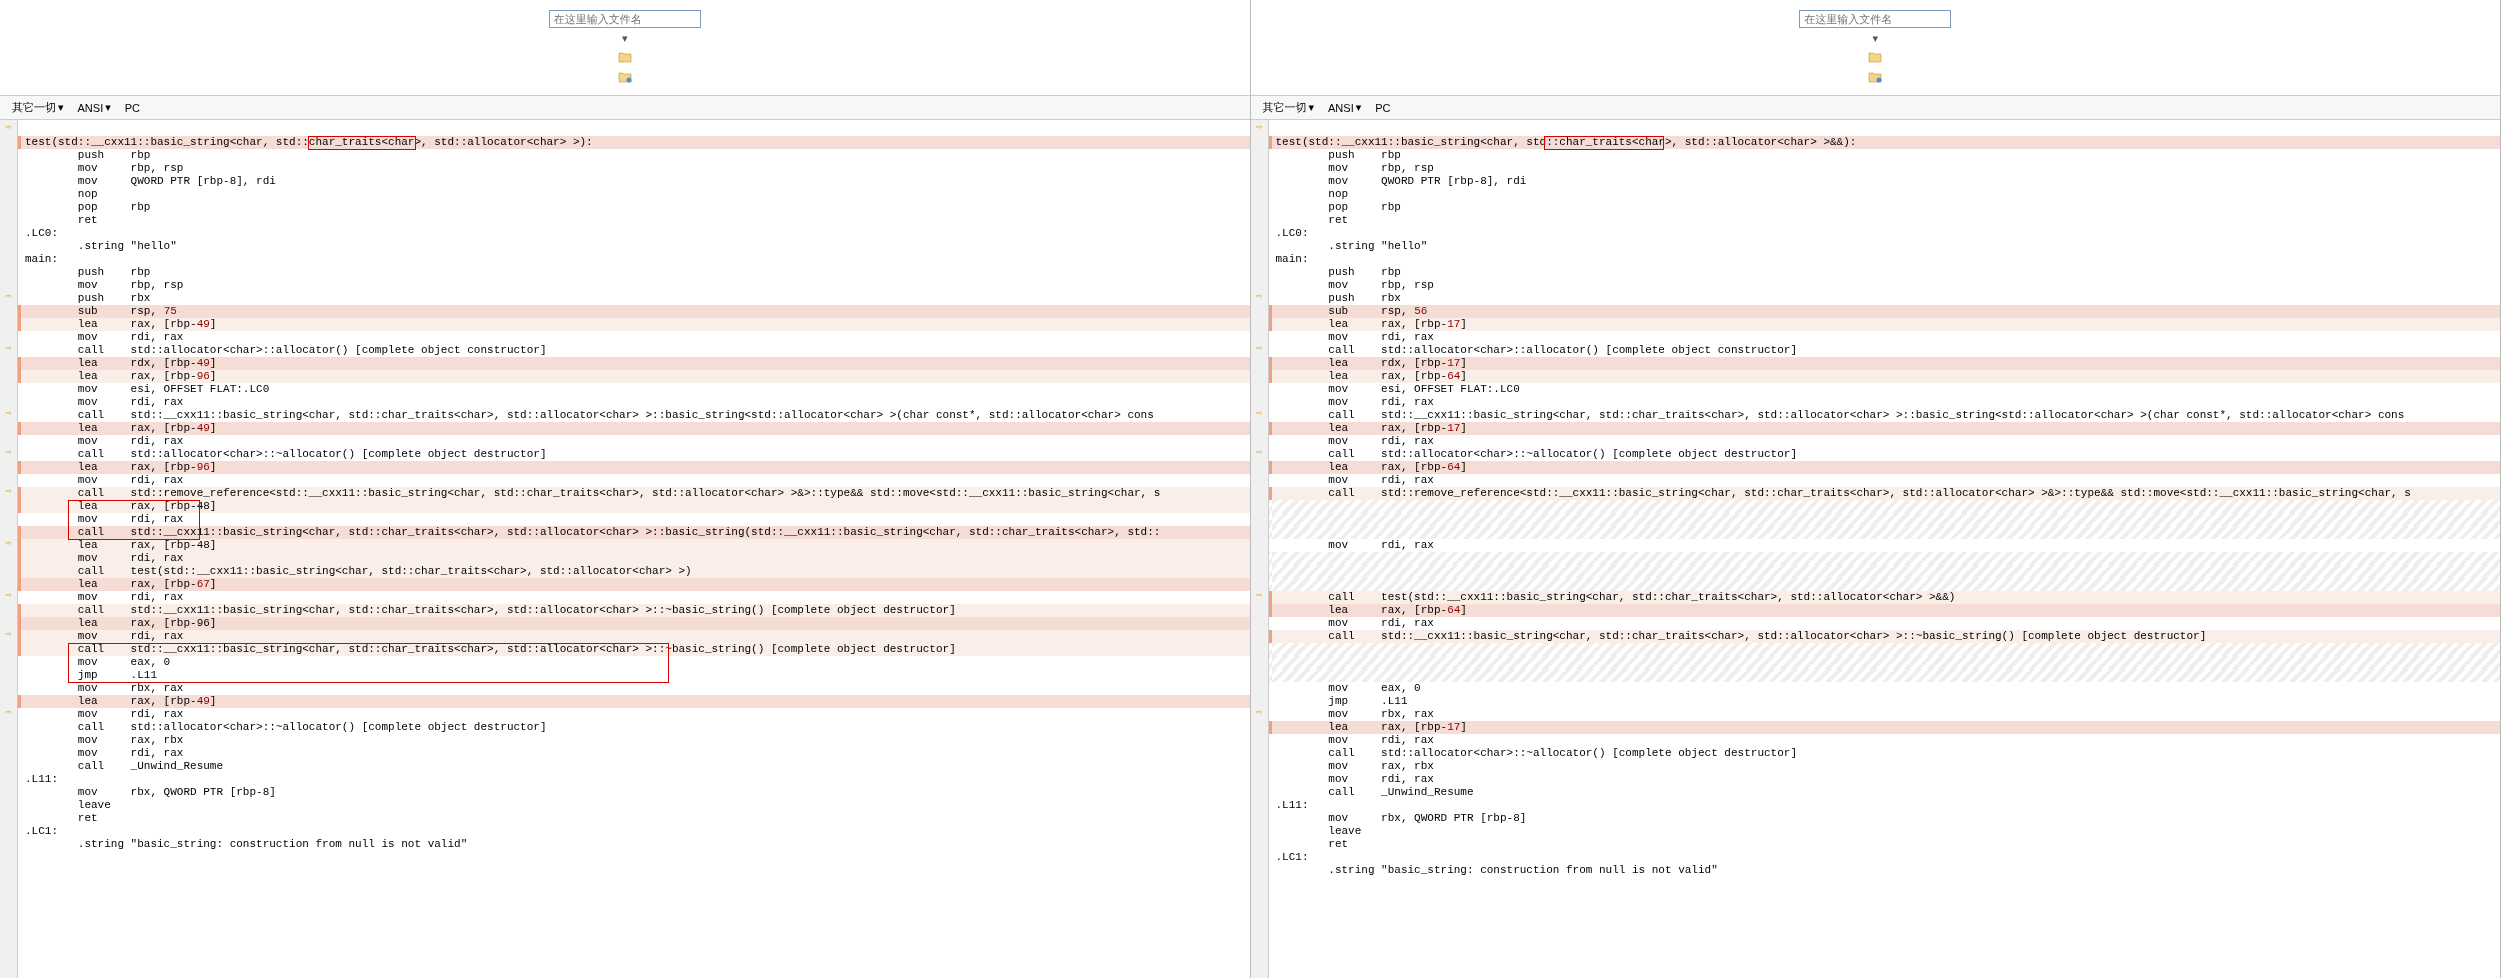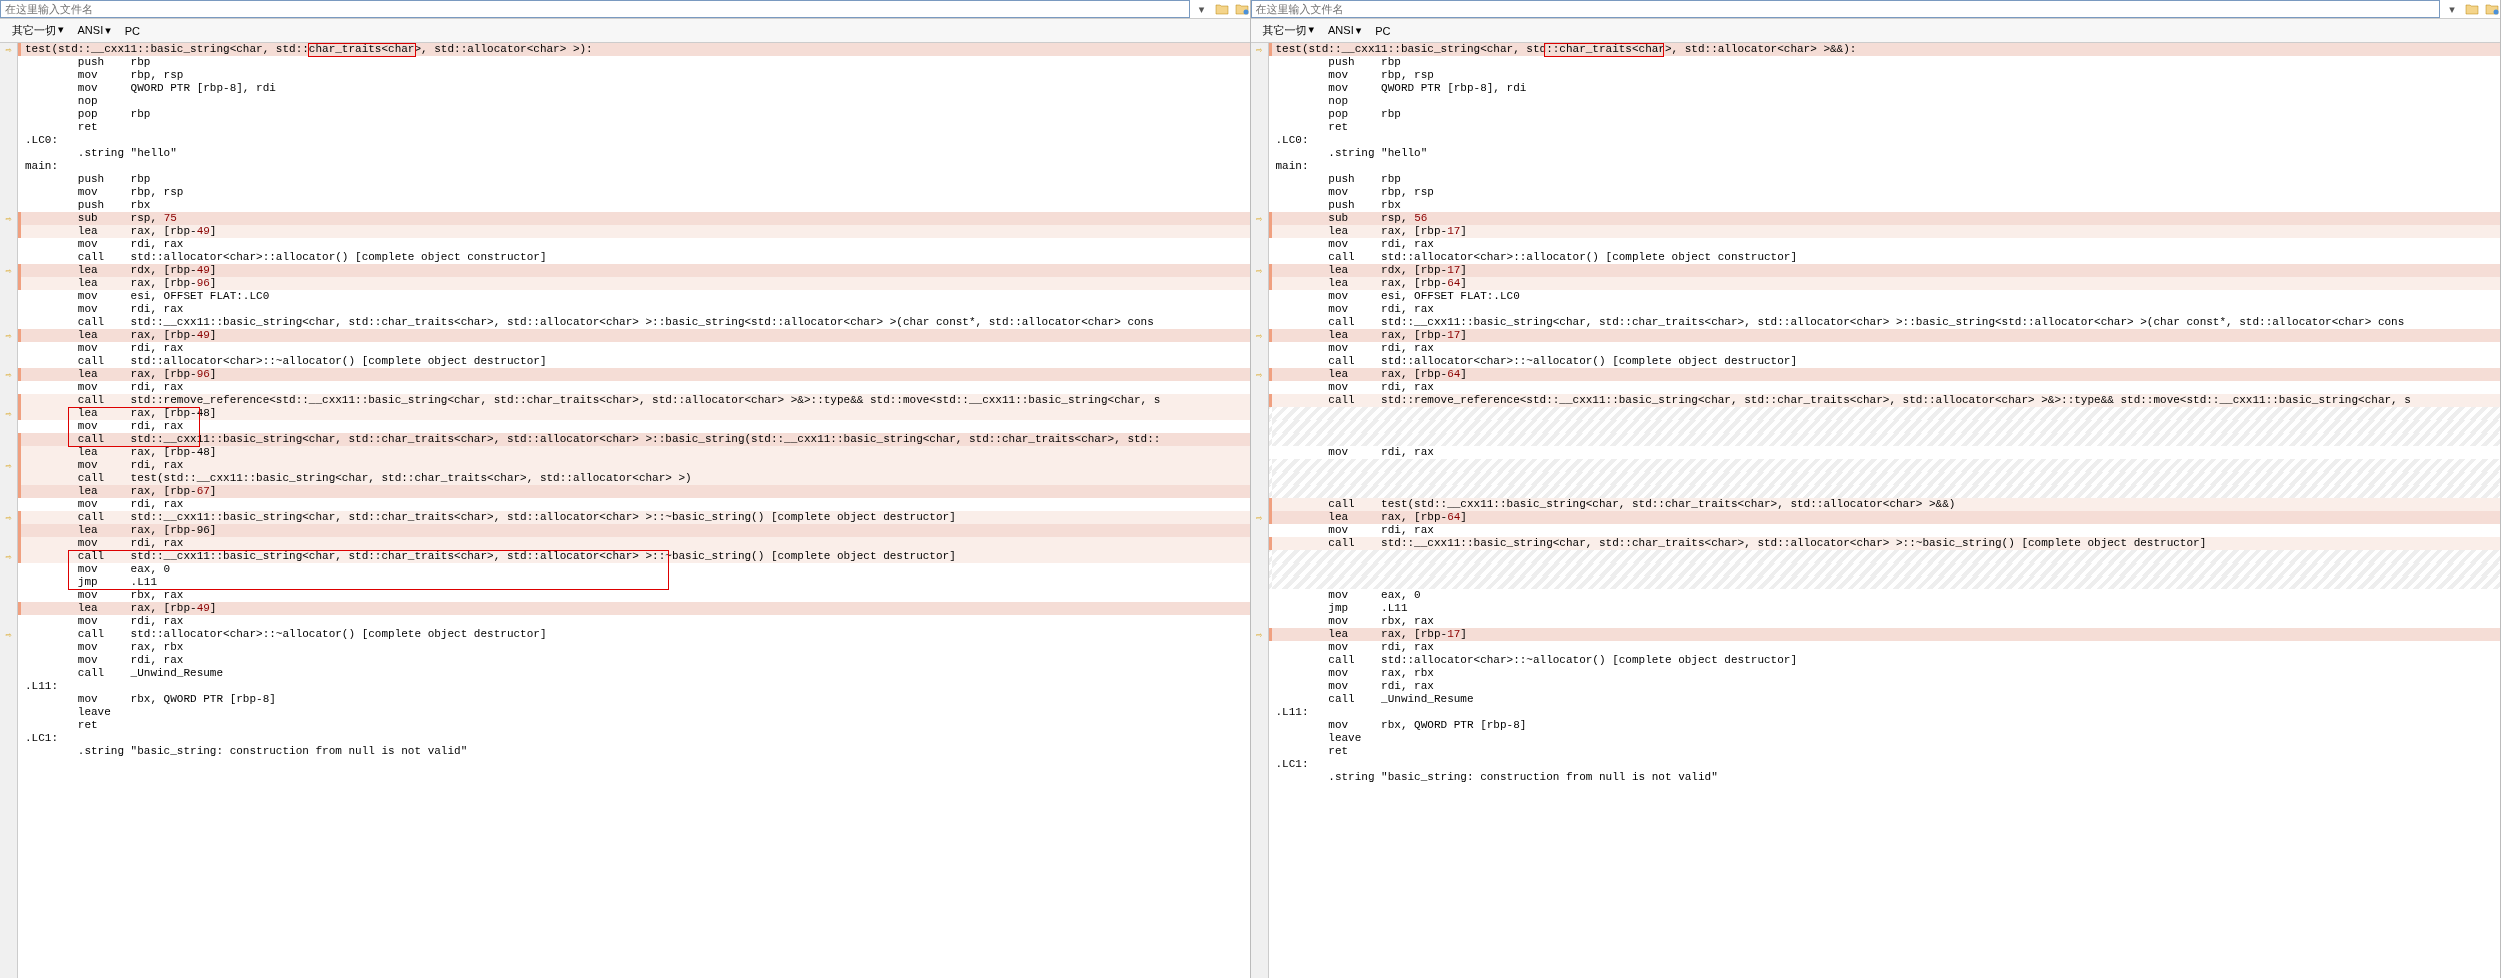--- a/index.html
+++ b/index.html
@@ -14,23 +14,24 @@
 .pane {
   flex: 1;
   display: flex;
   flex-direction: column;
   border-right: 1px solid #bbb;
   overflow: hidden;
 }
 .filename-bar {
   display: flex;
   align-items: center;
-  padding: 0;
+  padding: 10px;
   border-bottom: 1px solid #ccc;
   gap: 4px;
+  flex-direction: column;
 }
 .filename-input {
   flex: 1;
   border: 1px solid #7a9ac0;
   padding: 2px 4px;
   font-size: 11px;
   color: #999;
   background: #fff;
 }
 .dropdown-arrow {
@@ -51,21 +52,21 @@
   padding: 2px 6px;
   gap: 2px;
   border-bottom: 1px solid #ccc;
   font-size: 11px;
   background: #f7f7f7;
 }
 .tool-btn {
   padding: 2px 6px;
   cursor: pointer;
   display: flex;
-  align-items: flex-start;
+  align-items: center;
   gap: 2px;
 }
 .code-area {
   flex: 1;
   display: flex;
   font-family: Consolas, "Courier New", monospace;
   font-size: 11px;
   overflow-y: auto;
   background: #fff;
 }
@@ -102,21 +103,21 @@
   background: repeating-linear-gradient(135deg, #eee 0px, #eee 4px, #fff 4px, #fff 8px);
 }
 .redbox {
   border: 1px solid #d00;
   position: absolute;
   pointer-events: none;
   z-index: 10;
 }
 .diff-num { color: #8b0000; }
 .arrow { color: #daa520; font-size: 10px; }
-.code-container { position: relative; flex: 1; display: flex; }
+.code-container { position: relative; flex: 1; display: flex; margin-top: 16px; }
 </style>
 </head>
 <body>
 
 <div class="pane">
   <div class="filename-bar">
     <input class="filename-input" placeholder="在这里输入文件名" style="">
     <span class="dropdown-arrow">▾</span>
     <span class="folder-icon">
       <svg width="14" height="12" viewBox="0 0 14 12">

